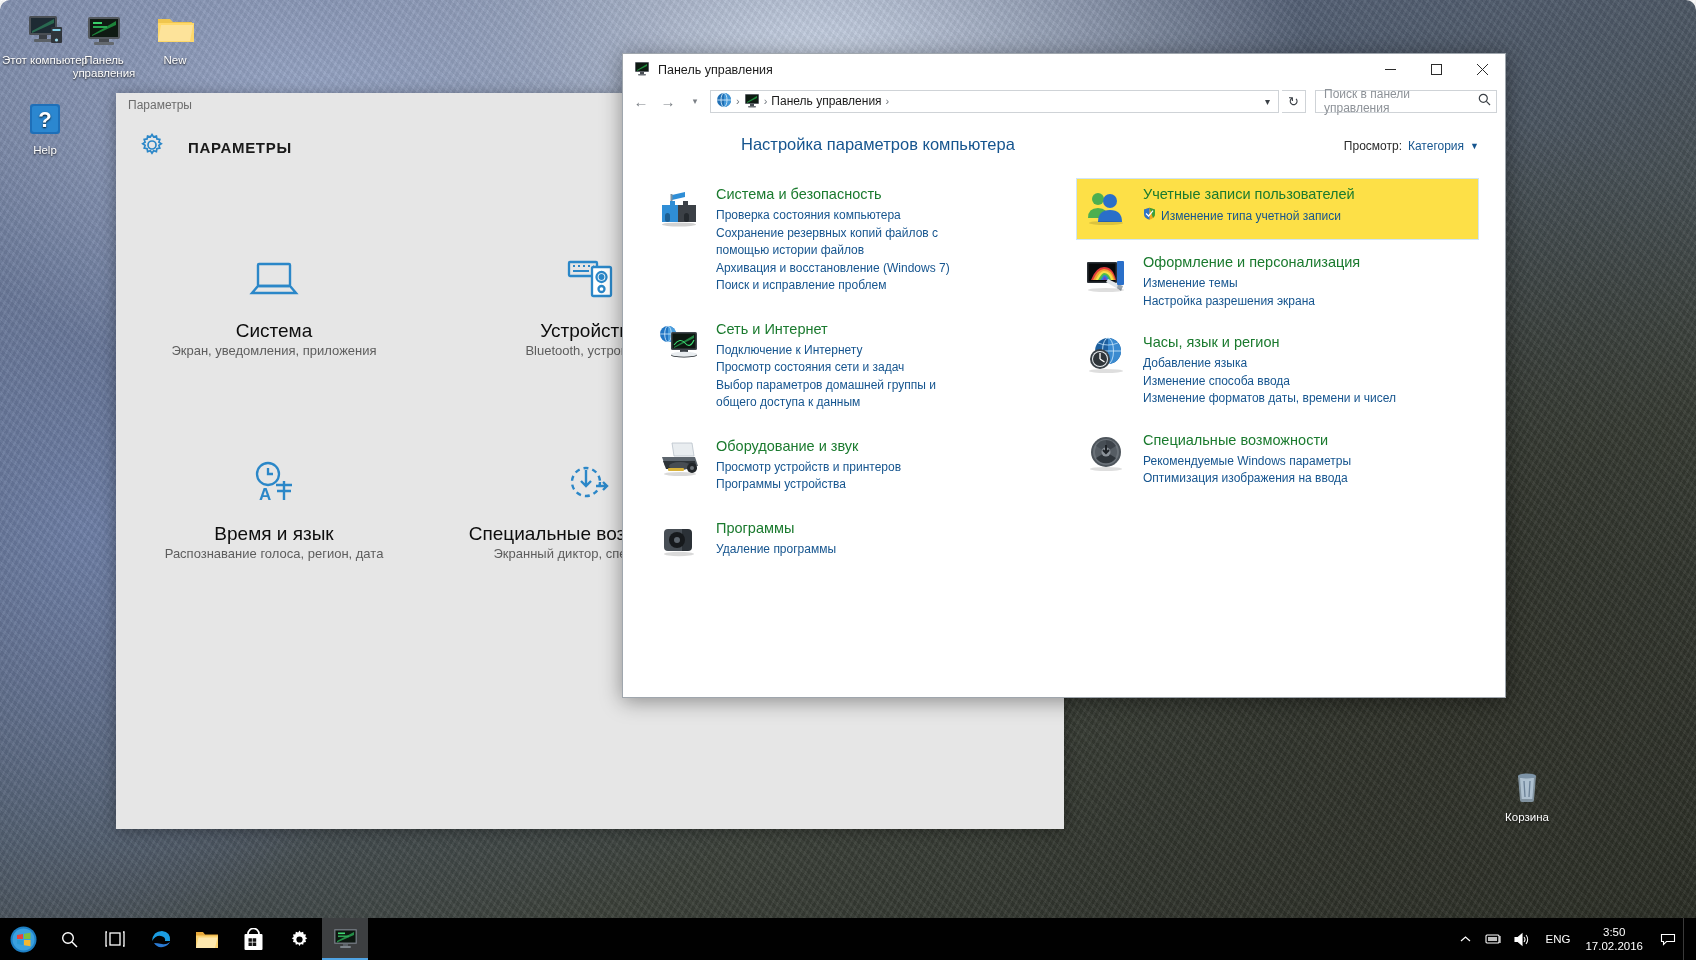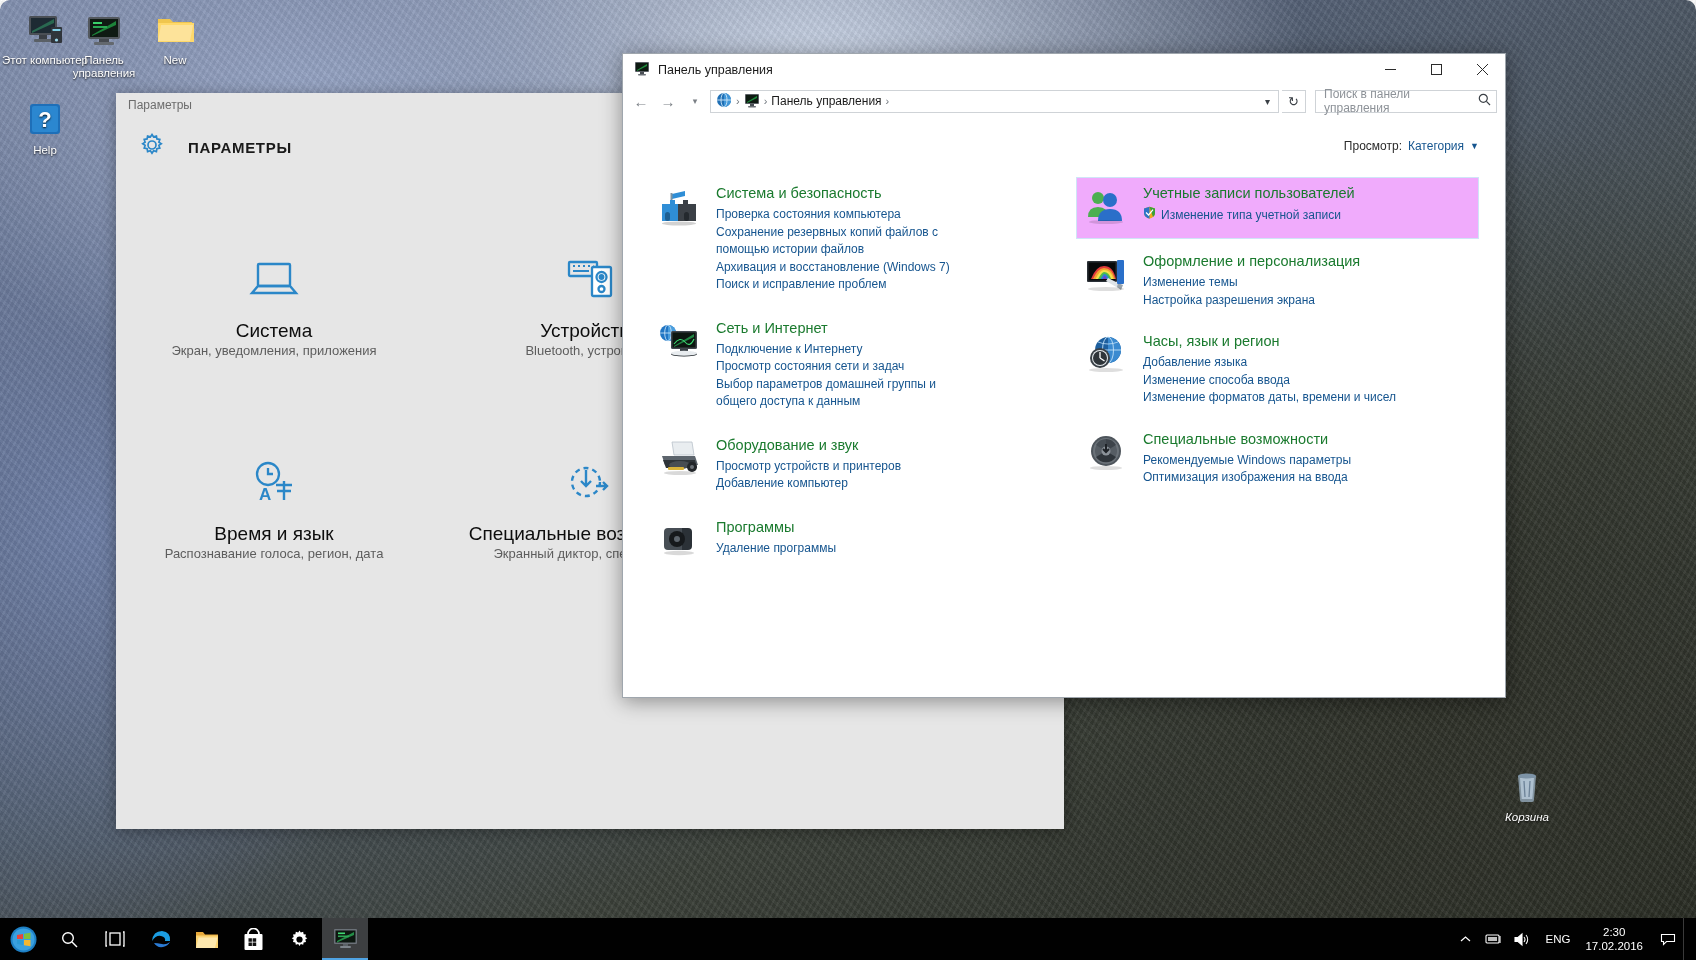--- a/index.html
+++ b/index.html
@@ -144,21 +144,21 @@
   #cp-viewby .lnk { color:#16558f; }
   #cp-viewby .car { color:#16558f; font-size:9px; }
 
   #cp-cols { display:flex; margin-top: 24px; }
   .cp-col { width: 50%; }
   .cat {
     display: flex; gap: 13px;
     padding: 6px 6px 8px 6px;
     margin-bottom: 4px;
   }
-  .cat.hl { background:#f0abfc; border:1px solid #cfe5f7; padding:5px 5px 7px 5px; }
+  .cat.hl { background:#fde047; border:1px solid #cfe5f7; padding:5px 5px 7px 5px; }
   .cat .cico { flex: 0 0 48px; height: 48px; display:flex; align-items:center; justify-content:center; }
   .cat .ctxt { padding-top: 1px; }
   .cat .ctitle { font-size: 14.5px; color: #1a7a2e; line-height: 19px; margin-bottom: 3px; }
   .cat .clink { font-size: 12px; color: #16558f; line-height: 17.5px; }
   .cat .clink.shield { display:flex; align-items:center; gap:5px; }
 
   
   #taskbar {
     position: absolute; left:0; bottom:0;
     width: 1696px; height: 42px;
@@ -232,21 +232,21 @@
     <div class="glyph">
       <svg width="40" height="40" viewBox="0 0 40 40">
         <rect x="5" y="5" width="30" height="30" rx="3" fill="#1e6fb8"></rect>
         <rect x="7" y="7" width="26" height="26" rx="2" fill="#2b87d0"></rect>
         <text x="20" y="28" font-size="22" font-family="Liberation Sans, sans-serif" fill="#fff" text-anchor="middle" font-weight="bold">?</text>
       </svg>
     </div>
     <span>Help</span>
   </div>
 
-  <div class="desk-icon" style="left:1484px; top:765px;font-style:italic;">
+  <div class="desk-icon" style="left:1484px; top:765px;">
     <div class="glyph">
       <svg width="40" height="40" viewBox="0 0 40 40">
         <path d="M11 10 h18 l-2 24 a2 2 0 0 1 -2 2 h-10 a2 2 0 0 1 -2 -2 Z" fill="#8fa3b4" opacity=".85"></path>
         <path d="M13 12 h14 l-1.7 21 h-10.6 Z" fill="#b9ccdb" opacity=".8"></path>
         <ellipse cx="20" cy="10" rx="9" ry="2.6" fill="#7d93a6"></ellipse>
         <path d="M17 15 l1 16 M23 15 l-1 16" stroke="#6d8398" stroke-width="1.3" fill="none"></path>
       </svg>
     </div>
     <span>Корзина</span>
   </div>
@@ -413,20 +413,21 @@
           <svg width="13" height="13" viewBox="0 0 13 13" fill="none" stroke="currentColor" stroke-width="1.2">
             <circle cx="5.3" cy="5.3" r="4"></circle>
               <path d="M8.4 8.4 L12 12"></path>
           </svg>
         </span>
       </div>
     </div>
 
     <div id="cp-body">
       <div id="cp-heading-row">
+        <div id="cp-heading">Настройка параметров компьютера</div>
         <div id="cp-viewby">
           <span>Просмотр:</span>
           <span class="lnk">Категория</span>
           <span class="car">▼</span>
         </div>
       </div>
 
       <div id="cp-cols">
 
         <div class="cp-col">
@@ -485,21 +486,21 @@
                 <ellipse cx="24" cy="29" rx="11" ry="4" fill="#474d53"></ellipse>
                 <rect x="12" y="31" width="16" height="3" rx="1" fill="#d8b23a"></rect>
                 <circle cx="36" cy="31" r="5" fill="#22262a"></circle>
                 <circle cx="36" cy="31" r="2" fill="#6b7278"></circle>
                 <ellipse cx="24" cy="37" rx="16" ry="2" fill="#000" opacity=".15"></ellipse>
               </svg>
             </div>
             <div class="ctxt">
               <div class="ctitle">Оборудование и звук</div>
               <div class="clink">Просмотр устройств и принтеров</div>
-              <div class="clink">Добавление компьютер</div>
+              <div class="clink">Программы устройства</div>
             </div>
           </div>
 
           <div class="cat" style="margin-top:10px;">
             <div class="cico">
               <svg width="46" height="46" viewBox="0 0 46 46">
                 <path d="M12 10 h20 a4 4 0 0 1 4 4 v14 a4 4 0 0 1 -4 4 h-20 Z" fill="#2b3137"></path>
                 <path d="M12 10 h14 v22 h-14 a4 4 0 0 1 -4 -4 v-14 a4 4 0 0 1 4 -4 Z" fill="#474e55"></path>
                 <circle cx="21" cy="21" r="8" fill="#16191c"></circle>
                 <circle cx="21" cy="21" r="3" fill="#5d656d"></circle>
@@ -700,21 +701,21 @@
       </div>
       <div class="tray-ic">
         <svg width="17" height="15" viewBox="0 0 17 15" fill="none" stroke="#fff" stroke-width="1.1">
           <path d="M2 5.5 h3 L9 2 v11 L5 9.5 H2 Z" fill="#fff"></path>
           <path d="M11 5 a4 4 0 0 1 0 5"></path>
           <path d="M13 3 a7 7 0 0 1 0 9"></path>
         </svg>
       </div>
       <div id="tray-lang">ENG</div>
       <div id="tray-clock">
-        <div>2:30</div>
+        <div>3:50</div>
         <div>17.02.2016</div>
       </div>
       <div class="tray-ic">
         <svg width="16" height="14" viewBox="0 0 16 14" fill="none" stroke="#fff" stroke-width="1.1">
           <path d="M1.5 2.5 h13 v7 h-8 l-3 3 v-3 h-2 Z"></path>
         </svg>
       </div>
       <div id="tray-show"></div>
     </div>
   </div>

